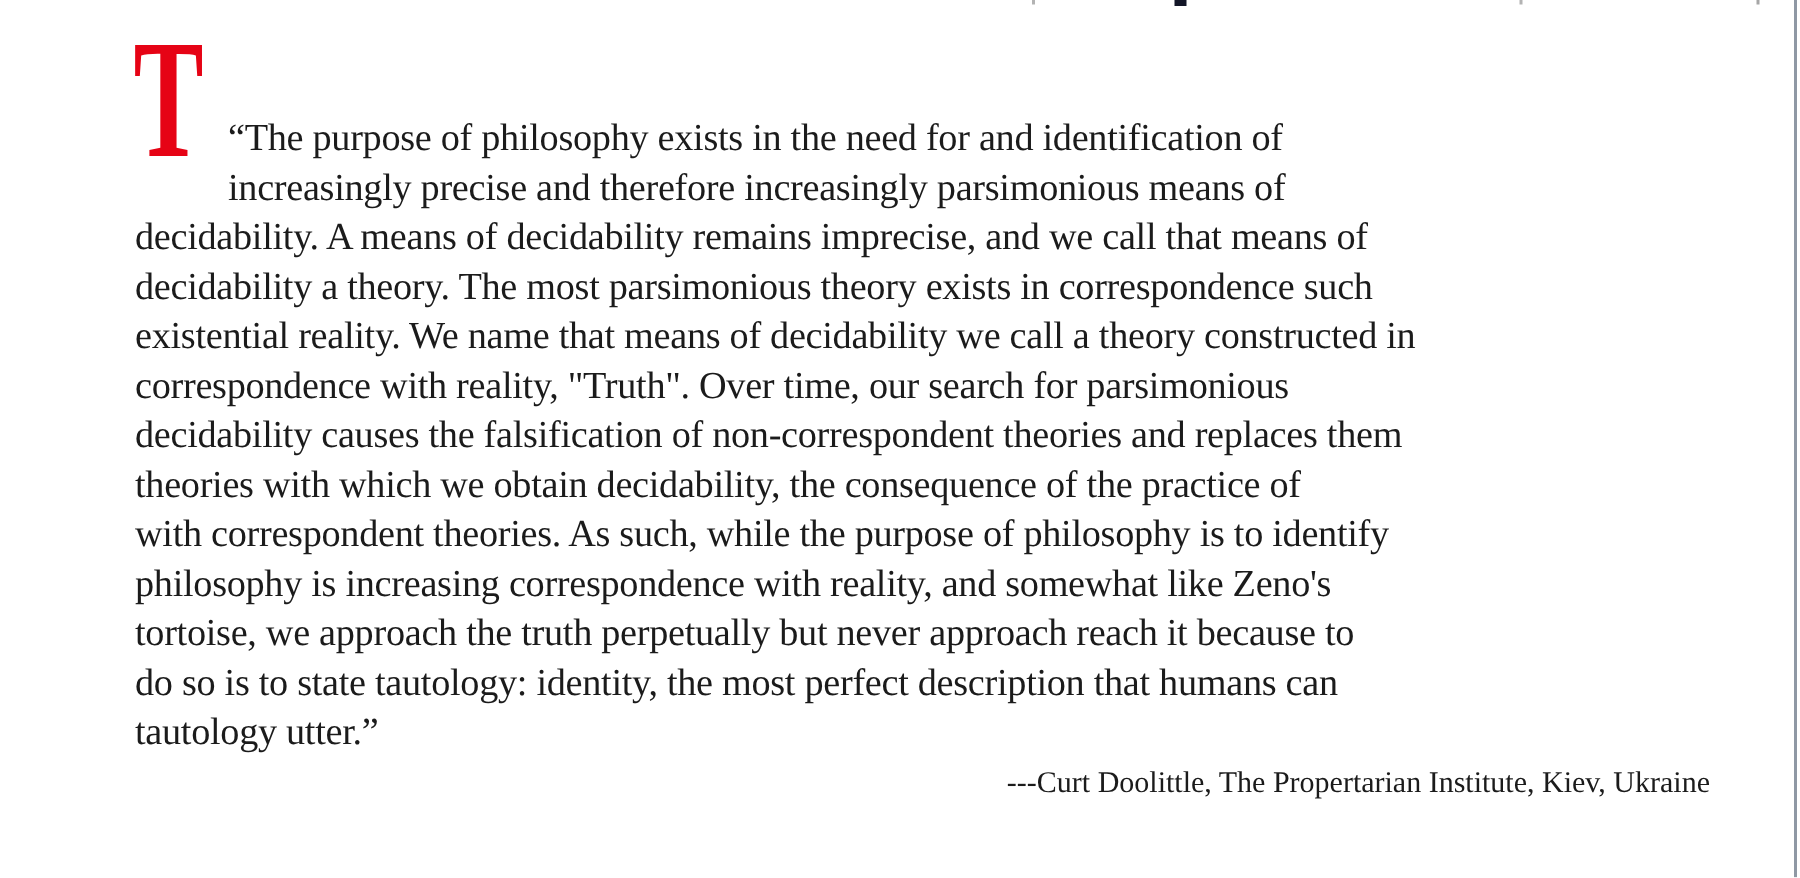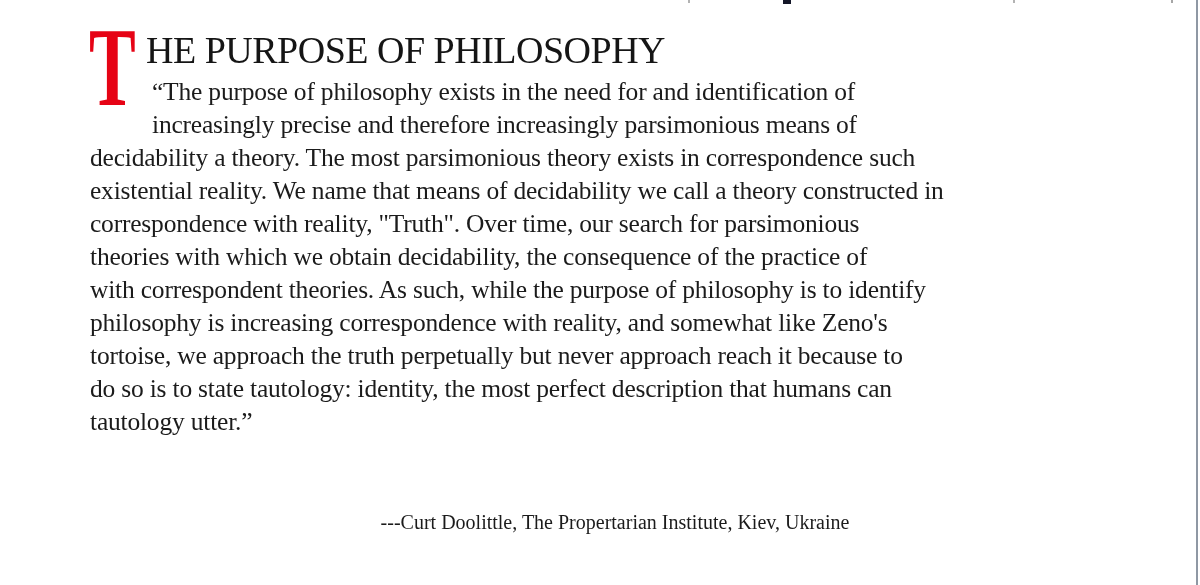--- a/index.html
+++ b/index.html
@@ -71,46 +71,47 @@
     white-space: nowrap;
   }
   .quote .line.indent {
     padding-left: 62px;
   }
   .attribution {
     position: absolute;
     left: 90px;
     top: 509px;
     width: 1050px;
-    text-align: center;
+    text-align: right;
     font-size: 20px;
     line-height: 26px;
     white-space: nowrap;
   }
 </style>
 </head>
 <body>
 
 <div class="canvas">
 
   <div class="remnant a"></div>
   <div class="remnant b"></div>
   <div class="remnant c"></div>
   <div class="remnant d"></div>
 
   <div class="dropcap">T</div>
 
-  <h1 class="title" style="margin:0; font-weight:inherit;">HE PURPOSE OF PHILOSOPHY</h1>
 
   <div class="quote">
     <div class="line indent">“The purpose of philosophy exists in the need for and identification of</div>
     <div class="line indent">increasingly precise and therefore increasingly parsimonious means of</div>
+    <div class="line">decidability. A means of decidability remains imprecise, and we call that means of</div>
     <div class="line">decidability a theory. The most parsimonious theory exists in correspondence such</div>
     <div class="line">existential reality. We name that means of decidability we call a theory constructed in</div>
     <div class="line">correspondence with reality, "Truth". Over time, our search for parsimonious</div>
+    <div class="line">decidability causes the falsification of non-correspondent theories and replaces them</div>
     <div class="line">theories with which we obtain decidability, the consequence of the practice of</div>
     <div class="line">with correspondent theories. As such, while the purpose of philosophy is to identify</div>
     <div class="line">philosophy is increasing correspondence with reality, and somewhat like Zeno's</div>
     <div class="line">tortoise, we approach the truth perpetually but never approach reach it because to</div>
     <div class="line">do so is to state tautology: identity, the most perfect description that humans can</div>
     <div class="line">tautology utter.”</div>
   </div>
 
   <div class="attribution">---Curt Doolittle, The Propertarian Institute, Kiev, Ukraine</div>
 

